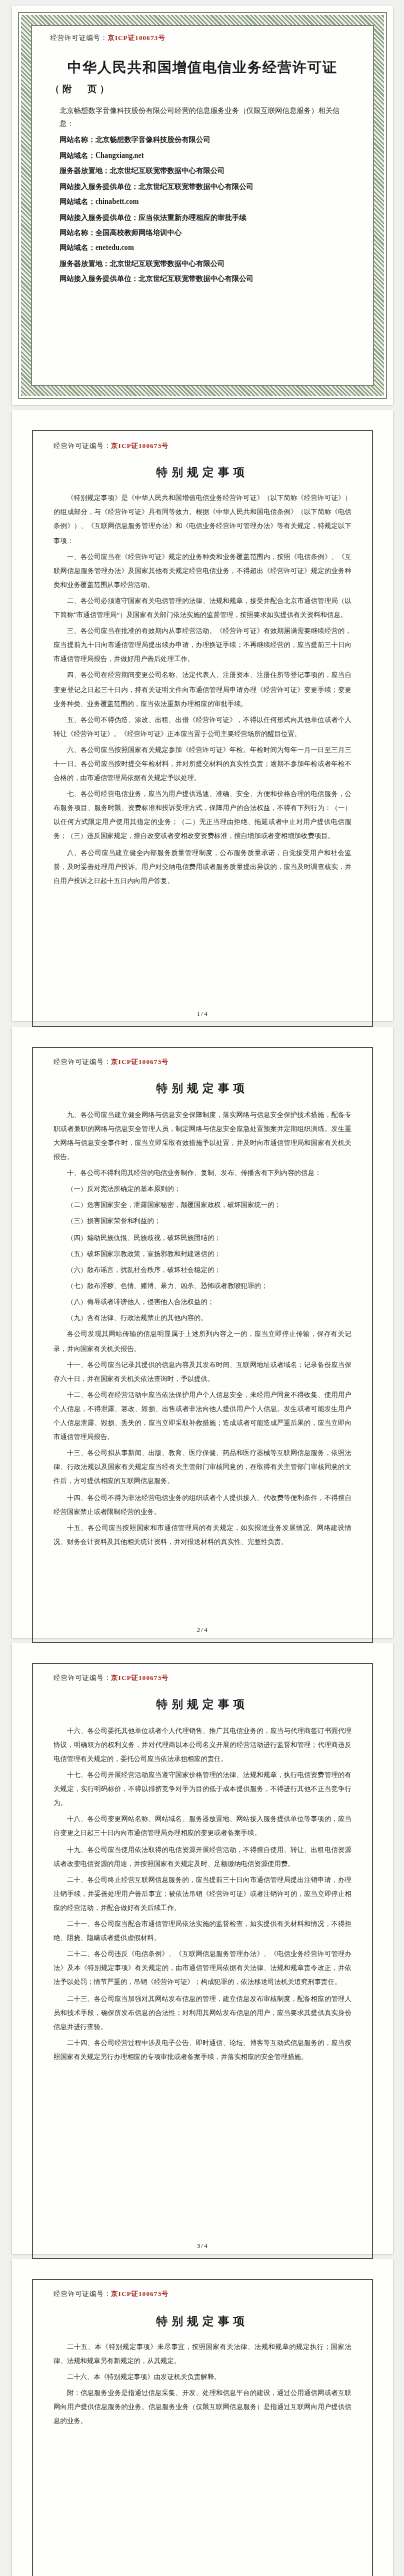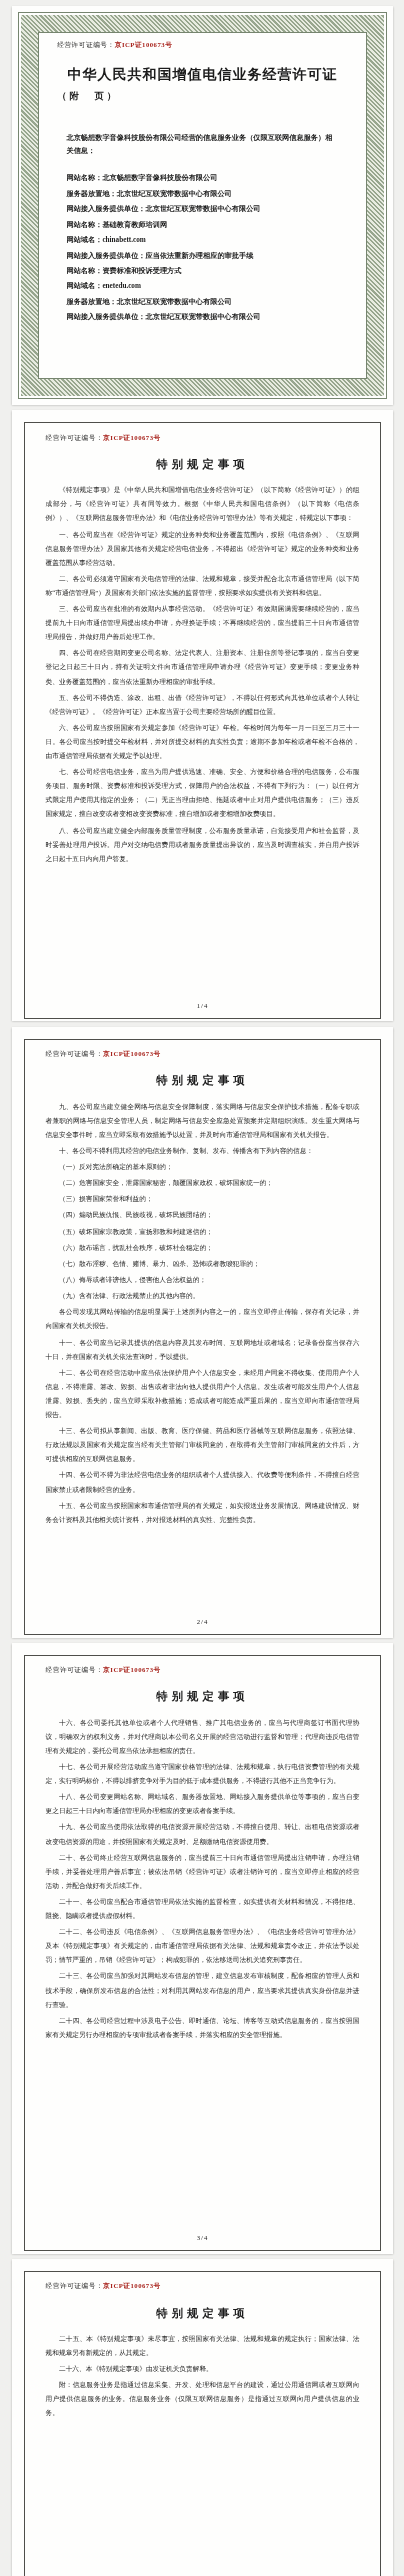--- a/index.html
+++ b/index.html
@@ -28,21 +28,21 @@
   .page.cert { height: 399px; }
   .cert-outer {
     margin: 6.2px;
     height: calc(100% - 12.4px);
     border: 0.5px solid #76856f;
     padding: 1.5px;
   }
   .cert-band {
     height: 100%;
     background: repeating-linear-gradient(45deg, #97a68e 0 1.5px, #e7ebe0 1.5px 3.1px);
-    padding: 17px;
+    padding: 10px;
   }
   .cert-inner {
     height: 100%;
     background: #fefefd;
     border: 0.5px solid #76856f;
     padding: 8.2px 18.5px 0 18.5px;
   }
   .cert-header { font-size: 6.7px; letter-spacing: 0.5px; }
   .cert-header .num { color: #a8231c; font-weight: bold; }
   .cert-title {
@@ -52,40 +52,40 @@
     font-weight: bold;
     letter-spacing: 1px;
   }
   .cert-subtitle {
     margin-top: 6.2px;
     font-size: 9.3px;
     font-weight: bold;
     letter-spacing: 3.1px;
   }
   .cert-intro {
-    margin-top: 29px;
+    margin-top: 9px;
     font-size: 7.2px;
-    font-weight: bold;
+    font-weight: normal;
     line-height: 1.9;
     padding: 0 9.3px;
   }
-  .cert-rows { margin-top: 12px; padding: 0 9.3px; }
+  .cert-rows { margin-top: 1px; padding: 0 9.3px; }
   .info-row {
     font-size: 7.2px;
     font-weight: bold;
     line-height: 2.15;
     white-space: normal;
   }
   .info-row .lbl { font-weight: bold; }
   .info-row .val { font-weight: bold; }
 
   
   .page.prov { height: 611px; }
   .pframe {
-    margin: 12px;
+    margin: 20px;
     height: calc(100% - 14.4px);
     border: 1.5px double #4e4e4a;
     position: relative;
     padding: 10.3px 20.6px 29px 20.6px;
   }
   .prov-header { font-size: 6.7px; letter-spacing: 0.5px; }
   .prov-header .num { color: #a8231c; font-weight: bold; }
   .prov-title {
     margin: 14.4px 0 11.3px 0;
     text-align: center;
@@ -119,44 +119,44 @@
           </div>
           <div class="cert-title">中华人民共和国增值电信业务经营许可证</div>
           <div class="cert-subtitle">（附　页）</div>
           <div class="cert-intro">北京畅想数字音像科技股份有限公司经营的信息服务业务（仅限互联网信息服务）相关信息：</div>
           <div class="cert-rows">
 
               <div class="info-row">
                 <span class="lbl">网站名称：</span><span class="val">北京畅想数字音像科技股份有限公司</span>
               </div>
 
+              <div class="info-row">
+                <span class="lbl">网站域名：</span><span class="val">Changxiang.net</span>
+              </div>
 
               <div class="info-row">
                 <span class="lbl">服务器放置地：</span><span class="val">北京世纪互联宽带数据中心有限公司</span>
               </div>
 
               <div class="info-row">
                 <span class="lbl">网站接入服务提供单位：</span><span class="val">北京世纪互联宽带数据中心有限公司</span>
               </div>
 
-              <div class="info-row">
-                <span class="lbl">网站名称：</span><span class="val">基础教育教师培训网</span>
-              </div>
 
               <div class="info-row">
                 <span class="lbl">网站域名：</span><span class="val">chinabett.com</span>
               </div>
 
 
               <div class="info-row">
                 <span class="lbl">网站接入服务提供单位：</span><span class="val">应当依法重新办理相应的审批手续</span>
               </div>
 
               <div class="info-row">
-                <span class="lbl">网站名称：</span><span class="val">资费标准和投诉受理方式</span>
+                <span class="lbl">网站名称：</span><span class="val">全国高校教师网络培训中心</span>
               </div>
 
               <div class="info-row">
                 <span class="lbl">网站域名：</span><span class="val">enetedu.com</span>
               </div>
 
               <div class="info-row">
                 <span class="lbl">服务器放置地：</span><span class="val">北京世纪互联宽带数据中心有限公司</span>
               </div>
 

